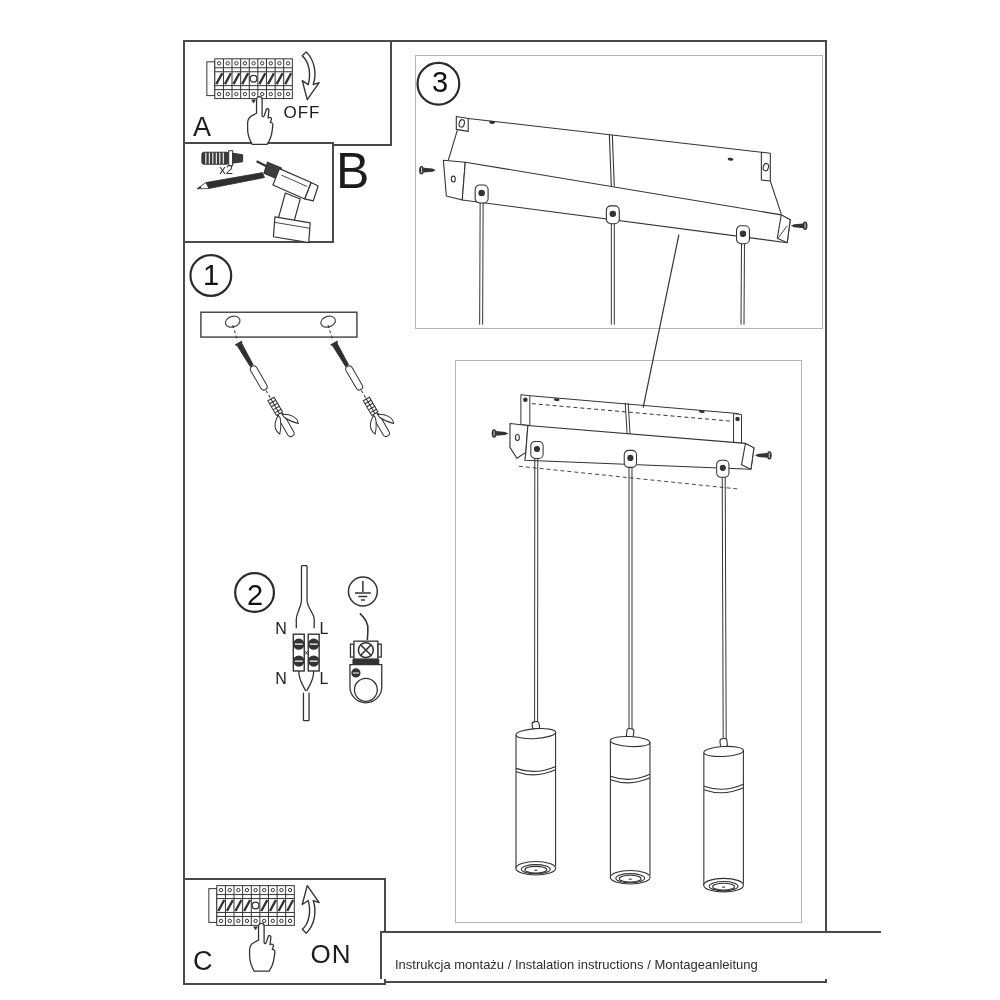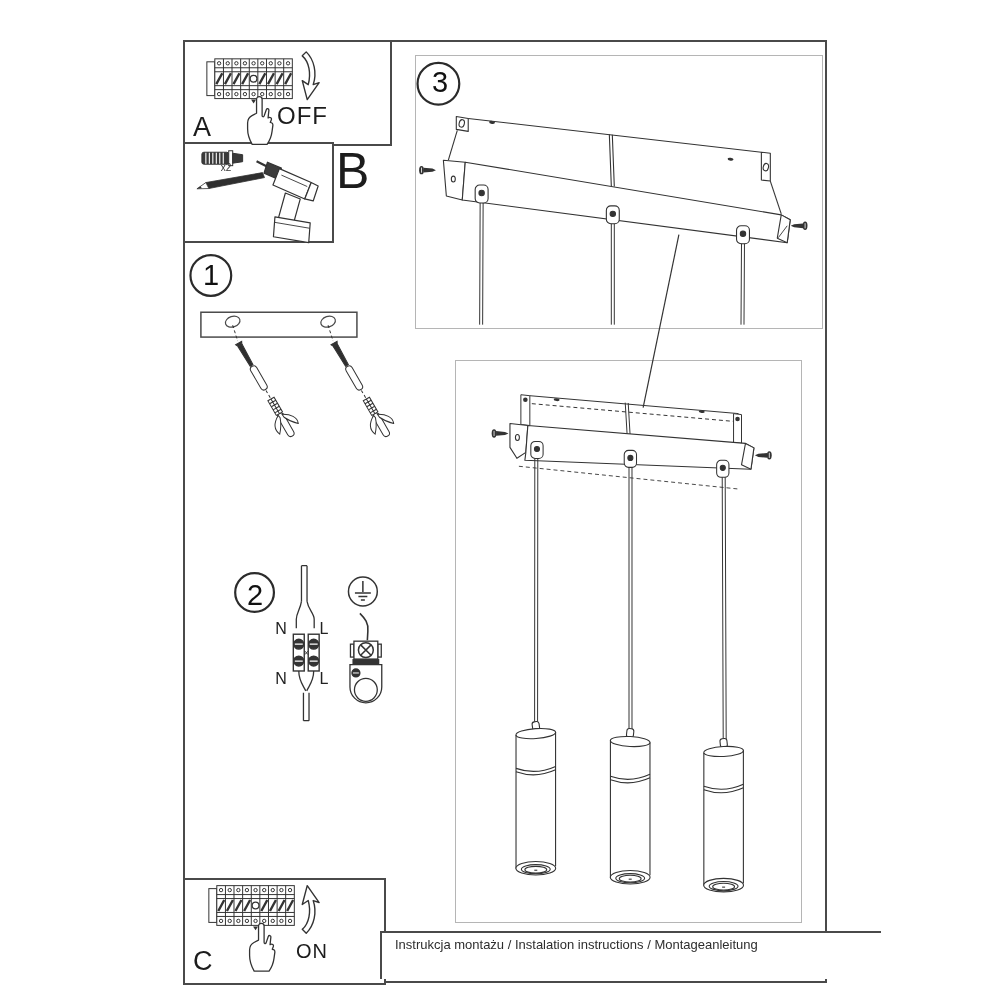--- a/index.html
+++ b/index.html
@@ -8,31 +8,31 @@
     border:2px solid #4a4a4a;background:#fff;}
   .box{position:absolute;background:#fff;}
   .dark{border:2px solid #4a4a4a;}
   .lite{border:1px solid #b5b5b5;}
   .box-a{left:-2px;top:-2px;width:205px;height:102px;}
   .box-b{left:-2px;top:100px;width:147px;height:97px;}
   .box-3top{left:230px;top:13px;width:406px;height:272px;}
   .box-3bot{left:270px;top:318px;width:345px;height:561px;}
   .box-c{left:-2px;top:836px;width:199px;height:103px;}
   .footer-box{left:195px;top:889px;width:501px;height:48px;border-left:2px solid #4a4a4a;
-    border-top:2px solid #4a4a4a;padding:2px 0 0 13px;box-sizing:border-box;}
+    border-top:2px solid #4a4a4a;padding:22px 0 0 13px;box-sizing:border-box;}
   .ft{font-size:13px;line-height:19px;color:#2d2d2d;white-space:nowrap;}
   svg.art{position:absolute;left:0;top:0;width:636px;height:935px;}
   .lbl{position:absolute;color:#1c1c1c;line-height:1;}
   .lbl.ctr{text-align:center;}
   .l-a{left:8px;top:72px;font-size:27px;}
   .l-b{left:151px;top:104px;font-size:50px;}
-  .l-off{left:92px;top:62px;width:50px;font-size:24px;letter-spacing:1px;}
-  .l-on{left:101px;top:899px;width:52px;font-size:20px;letter-spacing:1px;}
+  .l-off{left:92px;top:62px;width:50px;font-size:17px;letter-spacing:1px;}
+  .l-on{left:120px;top:899px;width:52px;font-size:26px;letter-spacing:1px;}
   .l-c{left:8px;top:906px;font-size:27px;}
-  .l-x2{left:30px;top:121px;width:22px;font-size:10px;color:#333;}
+  .l-x2{left:30px;top:121px;width:22px;font-size:13px;color:#333;}
   .num{font-size:29px;color:#111;}
   .n1{left:6px;top:219px;width:40px;}
   .n2{left:50px;top:539px;width:40px;}
   .n3{left:234px;top:26px;width:42px;}
   .wl{font-size:16px;color:#222;width:20px;}
   .wnt{left:86px;top:579px;} .wlt{left:129px;top:579px;}
   .wnb{left:86px;top:629px;} .wlb{left:129px;top:629px;}
 </style>
 </head>
 <body>

